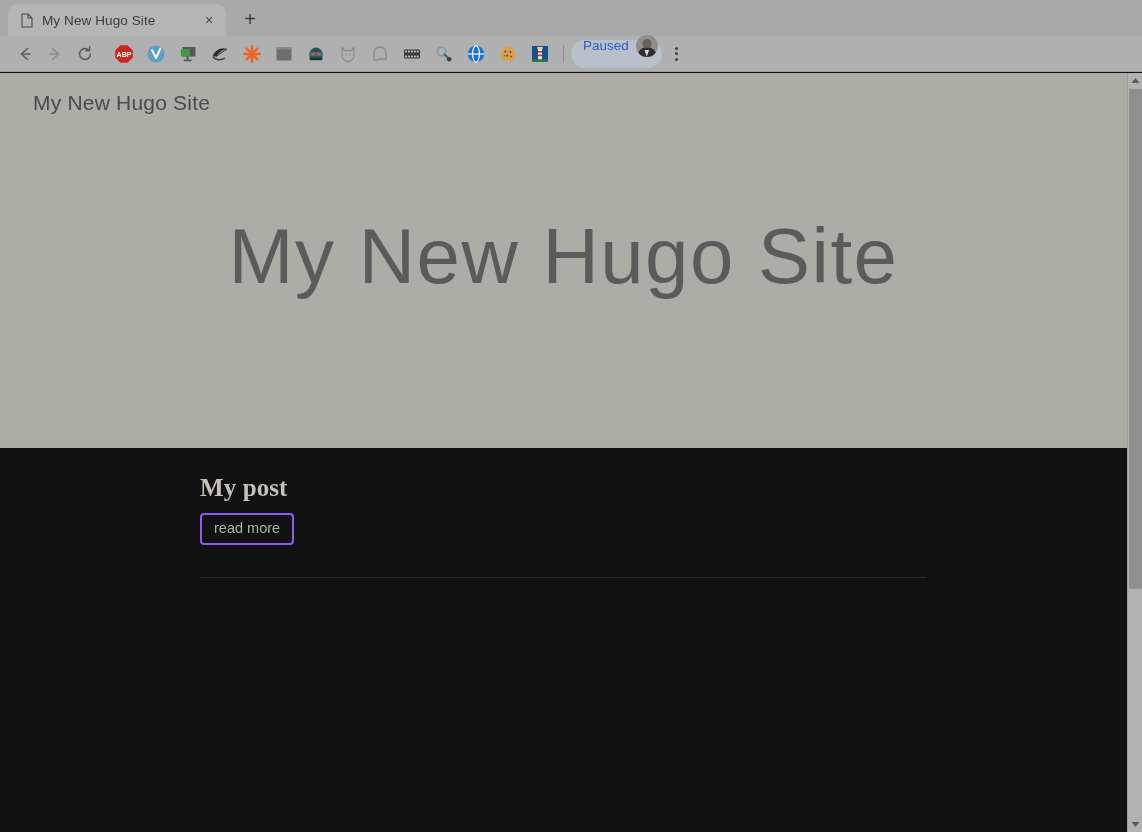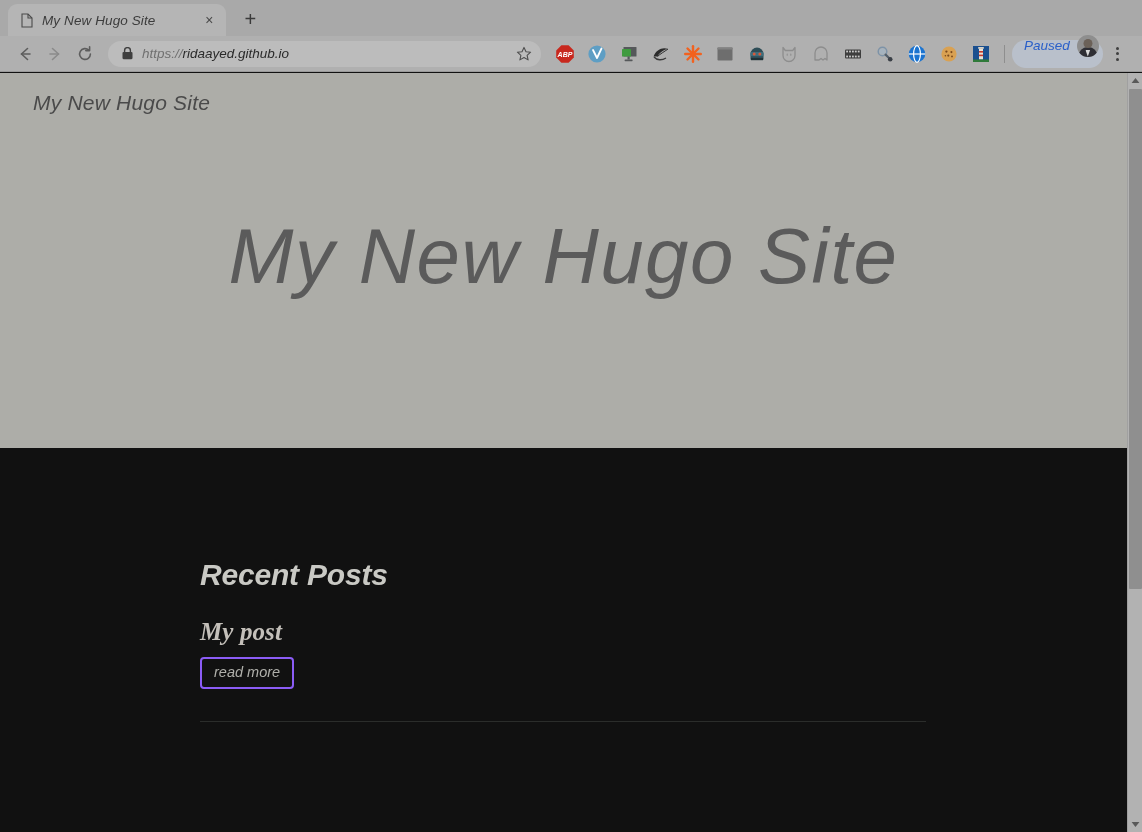--- a/index.html
+++ b/index.html
@@ -12,21 +12,20 @@
   }
 
   body { background: #111111; }
 
   
   .browser {
     width: 1142px;
     height: 832px;
     position: relative;
     overflow: hidden;
-    font-style: italic;
   }
 
   .tabstrip {
     height: 36px;
     background: #a9a9a9;
     display: flex;
     align-items: flex-end;
     padding-left: 8px;
     position: relative;
   }
@@ -367,34 +366,20 @@
       </svg>
     </div>
 
     <div class="navbtn">
       <svg width="18" height="18" viewBox="0 0 18 18">
         <path d="M14.4 9 a5.4 5.4 0 1 1 -1.6 -3.85" fill="none" stroke="#5d5d5d" stroke-width="1.6" stroke-linecap="round"></path>
         <path d="M13.6 1.8 V5.6 H9.8" fill="none" stroke="#5d5d5d" stroke-width="1.6" stroke-linecap="round" stroke-linejoin="round"></path>
       </svg>
     </div>
 
-    <div class="omnibox">
-      <span class="lock-icon">
-        <svg width="11" height="13" viewBox="0 0 11 13">
-          <rect x="0.5" y="5" width="10" height="7.2" rx="1.1" fill="#3f3f3f"></rect>
-          <path d="M2.6 5 V3.5 a2.9 2.9 0 0 1 5.8 0 V5" fill="none" stroke="#3f3f3f" stroke-width="1.4"></path>
-        </svg>
-      </span>
-      <span class="url"><span class="scheme">https://</span><span>ridaayed.github.io</span></span>
-      <span class="star-btn">
-        <svg width="16" height="16" viewBox="0 0 16 16">
-          <path d="M8 1.4 l2 4.3 4.6 .5 -3.5 3.1 1 4.6 -4.1 -2.4 -4.1 2.4 1 -4.6 -3.5 -3.1 4.6 -.5 z" fill="none" stroke="#4e4e4e" stroke-width="1.1" stroke-linejoin="round"></path>
-        </svg>
-      </span>
-    </div>
 
     <div class="ext-strip">
 
       <div class="ext">
         <svg width="20" height="20" viewBox="0 0 20 20">
           <path d="M6.4 1.2 h7.2 L18.8 6.4 v7.2 L13.6 18.8 H6.4 L1.2 13.6 V6.4 z" fill="#c8281e"></path>
           <text x="10" y="13" font-family="'Liberation Sans',sans-serif" font-size="7" font-weight="bold" fill="#ffffff" text-anchor="middle">ABP</text>
         </svg>
       </div>
 
@@ -546,21 +531,20 @@
   <div class="viewport">
     <div class="page">
 
       <div class="hero">
         <div class="site-nav">My New Hugo Site</div>
         <div class="hero-title">My New Hugo Site</div>
       </div>
 
       <div class="dark-section">
         <div class="content">
-          <h2 class="recent-heading">Recent Posts</h2>
 
           <div>
             <h3 class="post-title">My post</h3>
             <a class="read-more">read more</a>
             <div class="post-divider"></div>
           </div>
         </div>
       </div>
 
     </div>

